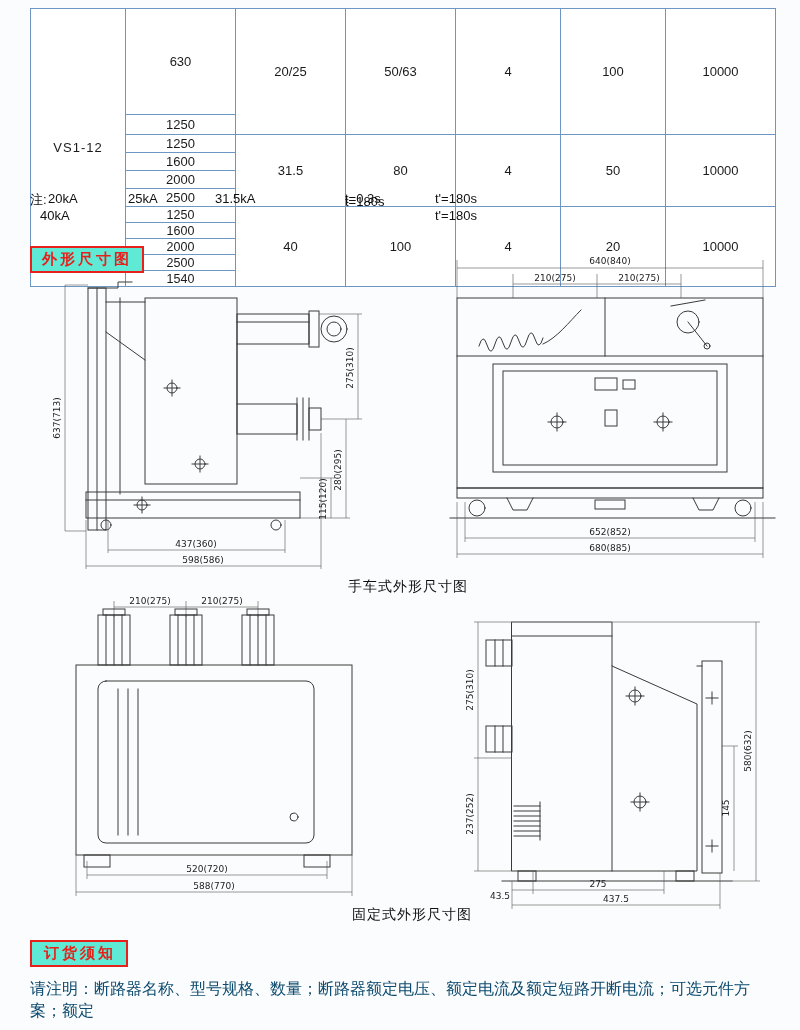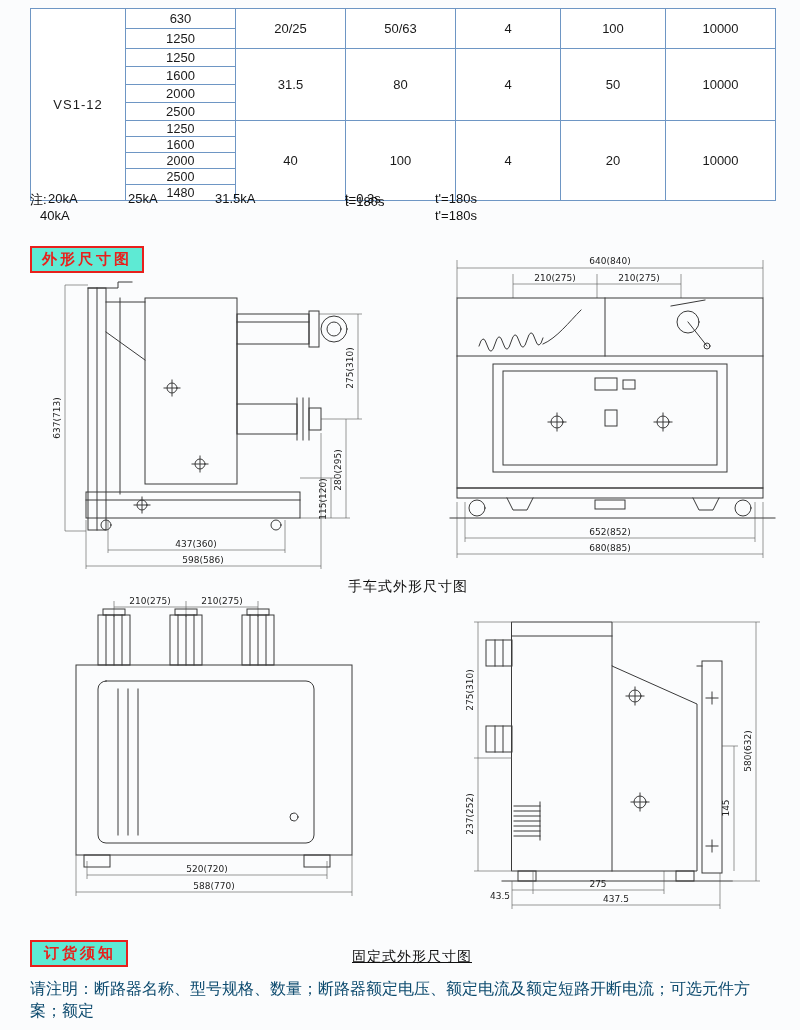--- a/index.html
+++ b/index.html
@@ -12,21 +12,21 @@
   .spec-wrap{position:absolute;left:30px;top:8px;width:745px;}
   table.spec{border-collapse:collapse;width:745px;table-layout:fixed;}
   table.spec td{
     border:1px solid #6e96c4;text-align:center;vertical-align:middle;
     font-size:13px;padding:0;background:#ffffff;
   }
   td.model{background:#d4e0ee;font-size:14px;letter-spacing:1px;}
   td.cur{padding:0;}
   .cur-line{display:flex;align-items:center;justify-content:center;}
   .cur-line + .cur-line{border-top:1px solid #6e96c4;}
-  tr.r0 .cur-line{height:19px;}
+  tr.r0 .cur-line{height:19px;margin-top:43px;}
   tr.r1 .cur-line{height:17px;}
   tr.r2 .cur-line{height:15px;font-size:12.5px;}
   
   .footnote{position:absolute;left:30px;top:191px;width:745px;height:36px;font-size:13px;color:#111;}
   .footnote span{position:absolute;white-space:nowrap;}
   .fn-p{left:0;top:0}
   .fn-a{left:18px;top:0}
   .fn-b{left:98px;top:0}
   .fn-c{left:185px;top:0}
   .fn-d{left:315px;top:0}
@@ -90,21 +90,21 @@
           <td>4</td>
           <td>50</td>
           <td>10000</td>
         </tr>
         <tr class="r2">
           <td class="cur">
             <div class="cur-line">1250</div>
             <div class="cur-line">1600</div>
             <div class="cur-line">2000</div>
             <div class="cur-line">2500</div>
-            <div class="cur-line">1480</div>
+            <div class="cur-line">1540</div>
           </td>
           <td>40</td>
           <td>100</td>
           <td>4</td>
           <td>20</td>
           <td>10000</td>
         </tr>
       </tbody>
     </table>
   </div>
@@ -361,21 +361,21 @@
         <text x="11" y="208" text-anchor="middle" transform="rotate(-90 11 208)">237(252)</text>
         <text x="267" y="202" text-anchor="middle" transform="rotate(-90 267 202)">145</text>
         <text x="289" y="145" text-anchor="middle" transform="rotate(-90 289 145)">580(632)</text>
         <text x="38" y="293" text-anchor="middle">43.5</text>
         <text x="136" y="281" text-anchor="middle">275</text>
         <text x="154" y="296" text-anchor="middle">437.5</text>
       </g>
     </svg>
   </div>
 
-  <div class="caption" style="left:352px;top:948px;text-decoration:underline;">固定式外形尺寸图</div>
+  <div class="caption" style="left:352px;top:906px;">固定式外形尺寸图</div>
 
   <div class="section-label" style="left:30px;top:940px;padding-left:12px;">订货须知</div>
 
   <div class="footer">
     <div>请注明：断路器名称、型号规格、数量；断路器额定电压、额定电流及额定短路开断电流；可选元件方案；额定</div>
   </div>
 
 </div>
 
 </body></html>

